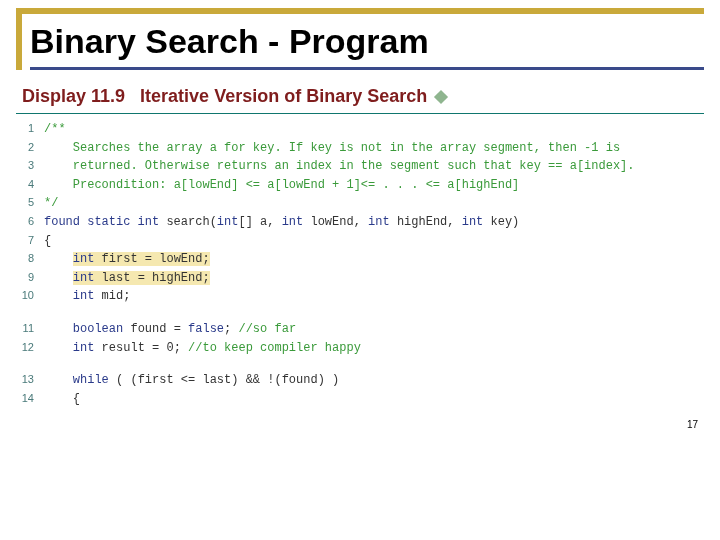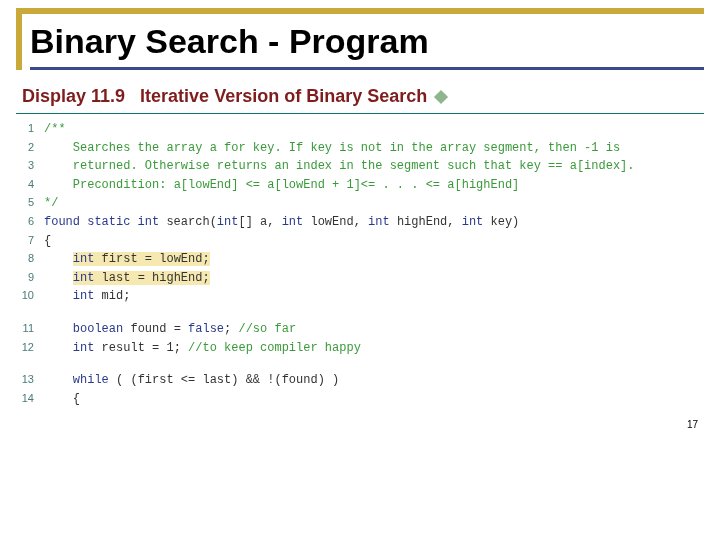--- a/index.html
+++ b/index.html
@@ -135,21 +135,21 @@
         <div class="ln">10</div>
         <div class="code">    <span class="kw">int</span><span class=""> mid;</span></div>
       </div>
       <div class="blank-line"></div>
       <div class="code-line">
         <div class="ln">11</div>
         <div class="code">    <span class="kw">boolean</span><span class=""> found = </span><span class="kw">false</span><span class="">; </span><span class="cmt">//so far</span></div>
       </div>
       <div class="code-line">
         <div class="ln">12</div>
-        <div class="code">    <span class="kw">int</span><span class=""> result = 1; </span><span class="cmt">//to keep compiler happy</span></div>
+        <div class="code">    <span class="kw">int</span><span class=""> result = 0; </span><span class="cmt">//to keep compiler happy</span></div>
       </div>
       <div class="blank-line"></div>
       <div class="code-line">
         <div class="ln">13</div>
         <div class="code">    <span class="kw">while</span><span class=""> ( (first &lt;= last) &amp;&amp; !(found) )</span></div>
       </div>
       <div class="code-line">
         <div class="ln">14</div>
         <div class="code">    <span class="">{</span></div>
       </div>

